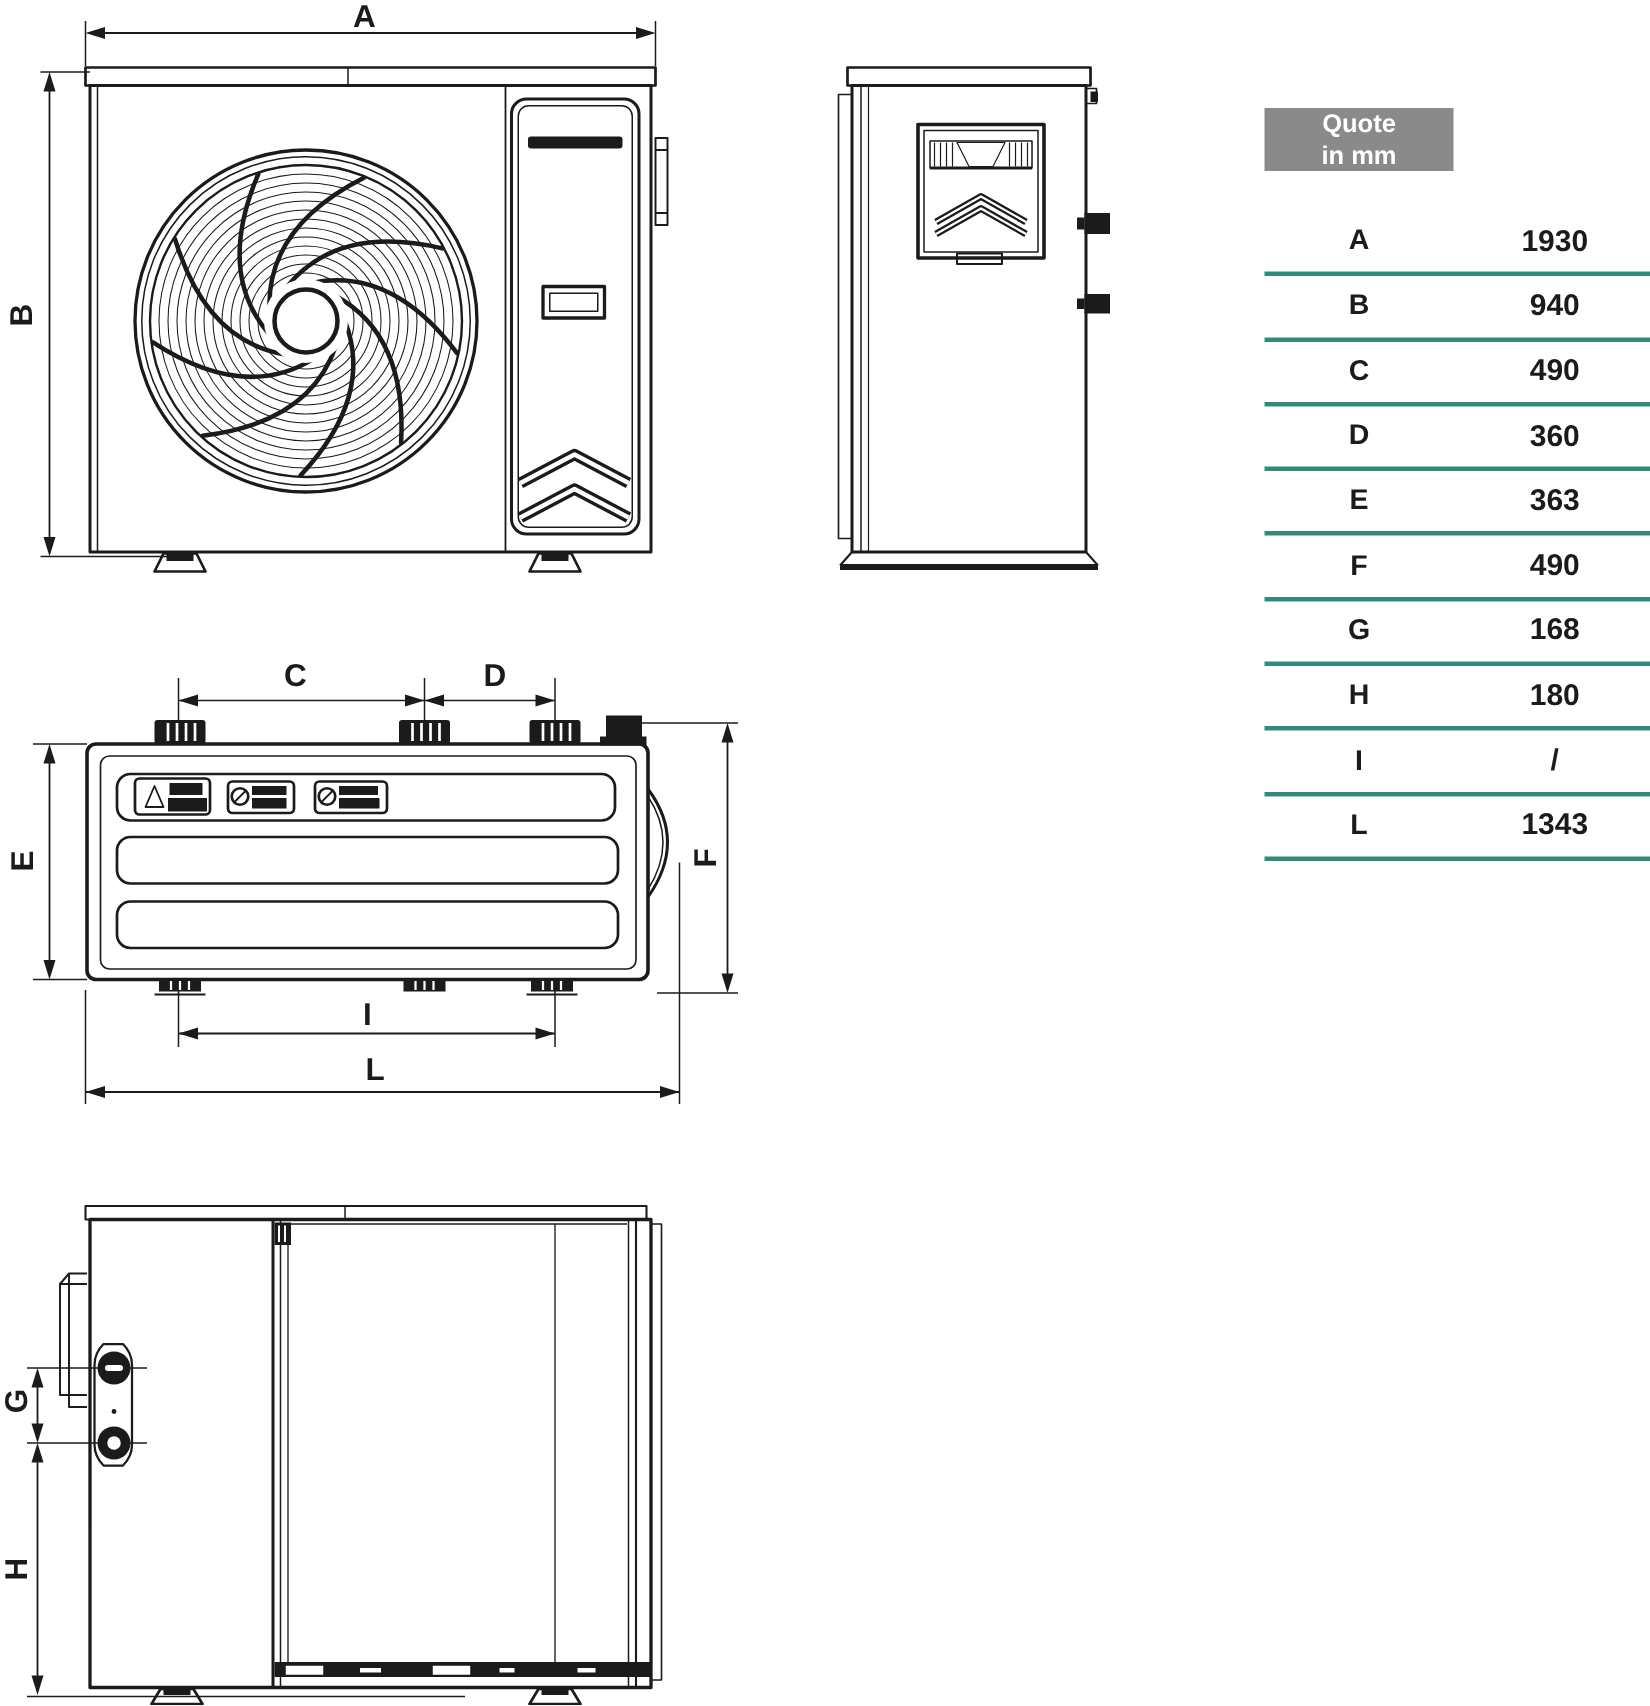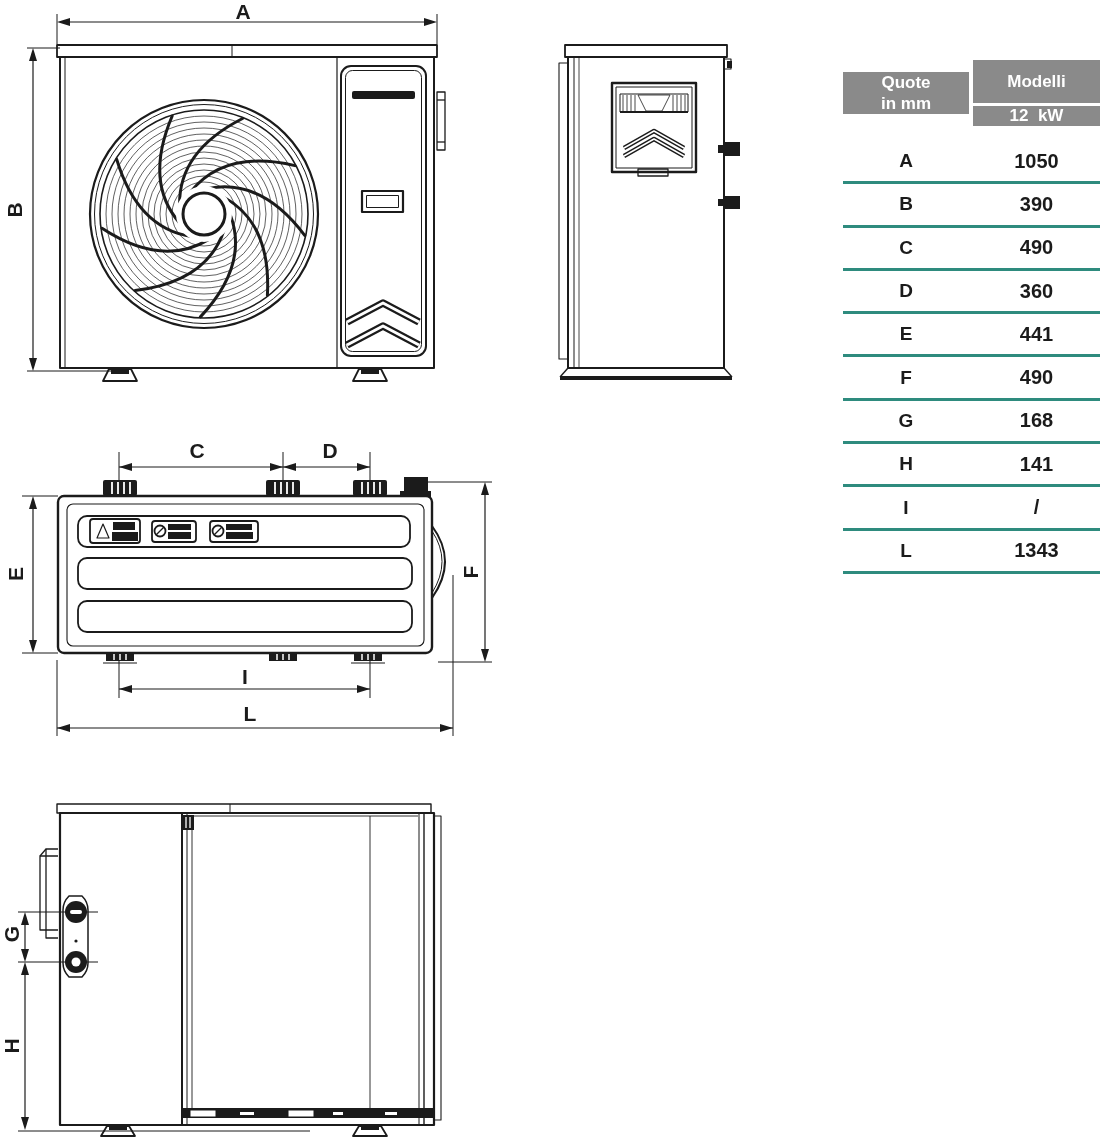--- a/index.html
+++ b/index.html
@@ -376,56 +376,52 @@
   <span class="dim" style="left:250px;top:714px">L</span>
   <span class="dim rot" style="left:12px;top:934px">G</span>
   <span class="dim rot" style="left:12px;top:1046px">H</span>
 
   <div id="dim-table">
     <div class="thead">
       <div class="th-quote">
         <span>Quote</span>
         <span>in mm</span>
       </div>
-      <div class="th-right">
-        <div class="th-modelli">Modelli</div>
-        <div class="th-model">12  kW</div>
-      </div>
     </div>
     <div class="trow">
       <div class="td-label">A</div>
-      <div class="td-value">1050</div>
+      <div class="td-value">1930</div>
     </div>
     <div class="trow">
       <div class="td-label">B</div>
-      <div class="td-value">390</div>
+      <div class="td-value">940</div>
     </div>
     <div class="trow">
       <div class="td-label">C</div>
       <div class="td-value">490</div>
     </div>
     <div class="trow">
       <div class="td-label">D</div>
       <div class="td-value">360</div>
     </div>
     <div class="trow">
       <div class="td-label">E</div>
-      <div class="td-value">441</div>
+      <div class="td-value">363</div>
     </div>
     <div class="trow">
       <div class="td-label">F</div>
       <div class="td-value">490</div>
     </div>
     <div class="trow">
       <div class="td-label">G</div>
       <div class="td-value">168</div>
     </div>
     <div class="trow">
       <div class="td-label">H</div>
-      <div class="td-value">141</div>
+      <div class="td-value">180</div>
     </div>
     <div class="trow">
       <div class="td-label">I</div>
       <div class="td-value">/</div>
     </div>
     <div class="trow">
       <div class="td-label">L</div>
       <div class="td-value">1343</div>
     </div>
   </div>

